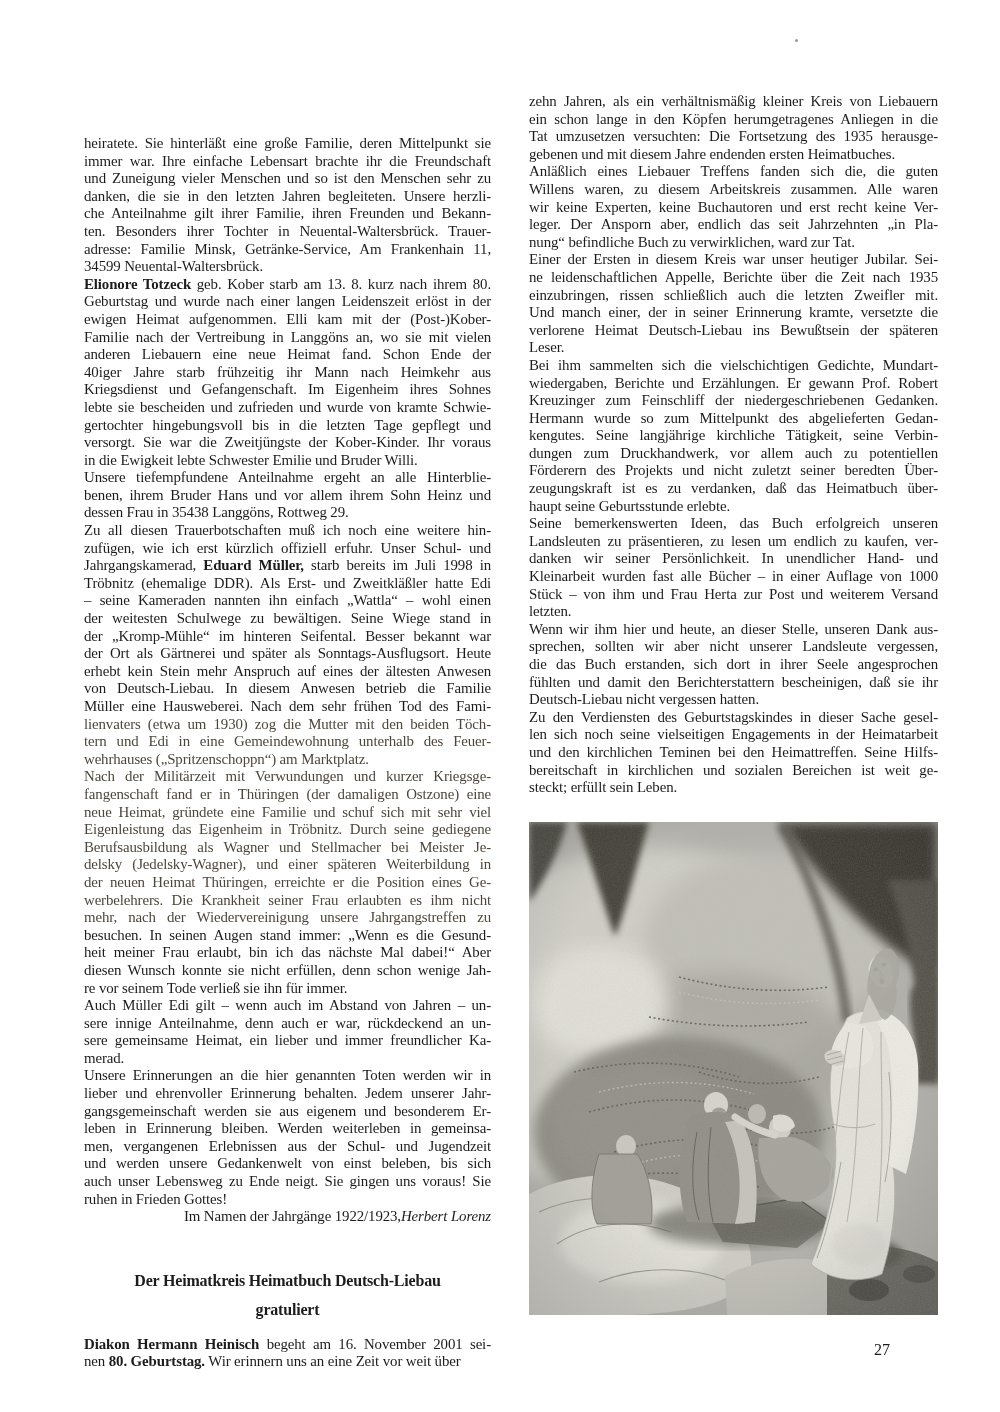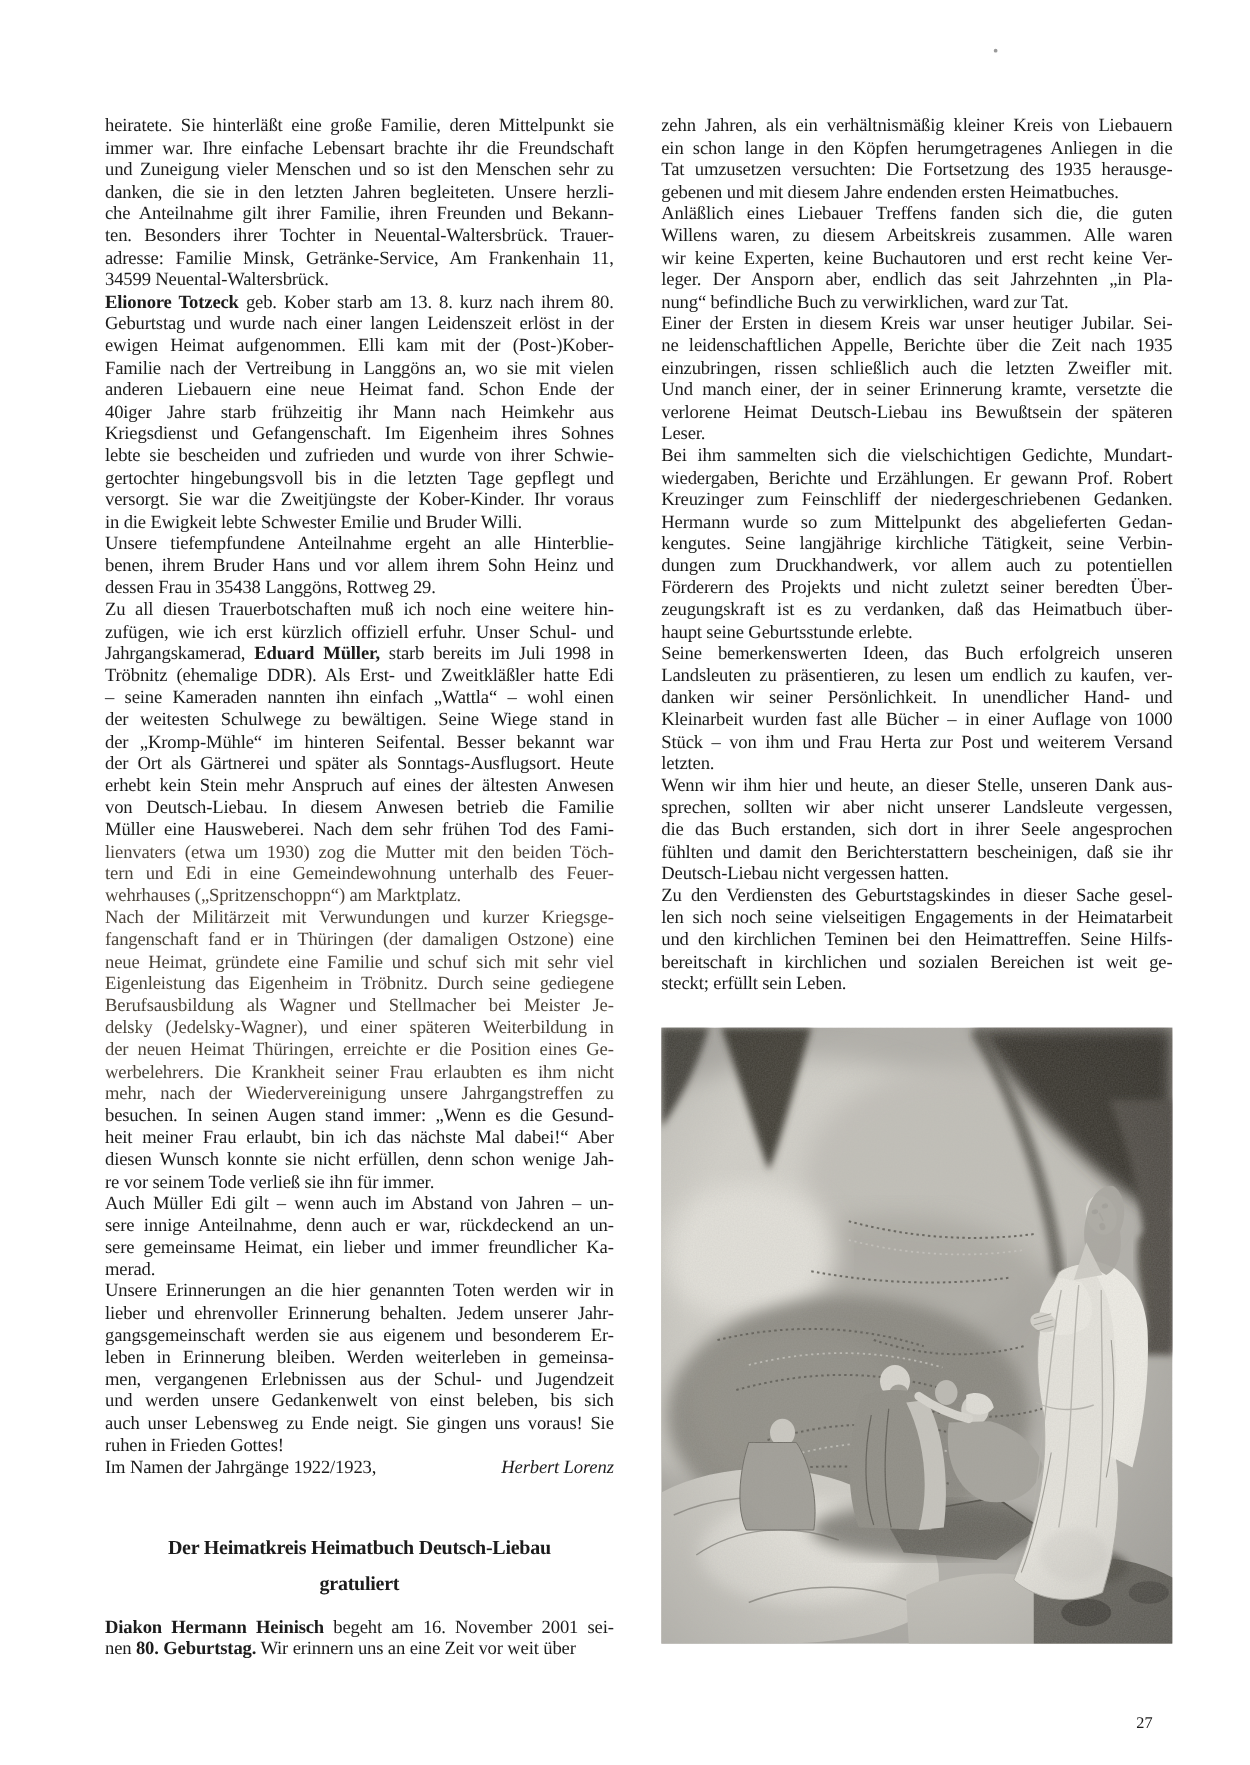--- a/index.html
+++ b/index.html
@@ -1,32 +1,32 @@
 <!DOCTYPE html>
 <html><head>
 <meta charset="utf-8">
 <style>
   html,body{margin:0;padding:0;background:#ffffff;}
   .page{position:relative;width:1000px;height:1412px;background:#ffffff;overflow:hidden;
         font-family:"Liberation Serif","DejaVu Serif",serif;color:#1c1c1c;}
   .col{position:absolute;top:93px;}
-  .col-left{left:84px;width:407px;}
+  .col-left{left:84px;width:407px;margin-top:42px;}
   .col-right{left:513px;width:409px;margin-left:16px;}
   .ln{font-size:14.9px;line-height:17.6px;letter-spacing:-0.12px;white-space:normal;}
   .just{text-align:justify;text-align-last:justify;}
   .last{text-align:left;}
   .faded{color:#4e463c;font-family:Liberation Serif, serif;}
-  .sig{display:flex;justify-content:space-between;}
+  .sig{display:flex;justify-content:flex-end;}
   .sig .it{font-style:italic;}
   b{font-weight:bold;}
   .heading{margin-top:40px;text-align:center;font-weight:bold;font-size:16px;line-height:29px;letter-spacing:-0.2px;}
   .followup{margin-top:12px;}
   .photo{margin:25px 0 0 0;width:409px;height:493px;}
   .photo svg{display:block;}
-  .page-number{position:absolute;top:1370px;left:842px;width:80px;text-align:right;font-size:13px;}
+  .page-number{position:absolute;top:1341px;left:842px;width:80px;text-align:center;font-size:16px;}
   .scan-dot{position:absolute;left:795px;top:39px;width:3px;height:3px;background:#9a9a9a;border-radius:50%;}
 </style>
 </head>
 <body>
 
 <div class="page">
   <div class="scan-dot"></div>
 
   <div class="col col-left">
     <div id="left-lines">
@@ -38,21 +38,21 @@
         <div class="ln just">ten. Besonders ihrer Tochter in Neuental-Waltersbrück. Trauer-</div>
         <div class="ln just">adresse: Familie Minsk, Getränke-Service, Am Frankenhain 11,</div>
         <div class="ln last">34599 Neuental-Waltersbrück.</div>
         <div class="ln just"><b>Elionore Totzeck</b> geb. Kober starb am 13. 8. kurz nach ihrem 80.</div>
         <div class="ln just">Geburtstag und wurde nach einer langen Leidenszeit erlöst in der</div>
         <div class="ln just">ewigen Heimat aufgenommen. Elli kam mit der (Post-)Kober-</div>
         <div class="ln just">Familie nach der Vertreibung in Langgöns an, wo sie mit vielen</div>
         <div class="ln just">anderen Liebauern eine neue Heimat fand. Schon Ende der</div>
         <div class="ln just">40iger Jahre starb frühzeitig ihr Mann nach Heimkehr aus</div>
         <div class="ln just">Kriegsdienst und Gefangenschaft. Im Eigenheim ihres Sohnes</div>
-        <div class="ln just">lebte sie bescheiden und zufrieden und wurde von ihrer Schwie-</div>
+        <div class="ln just">lebte sie bescheiden und zufrieden und wurde von kramte Schwie-</div>
         <div class="ln just">gertochter hingebungsvoll bis in die letzten Tage gepflegt und</div>
         <div class="ln just">versorgt. Sie war die Zweitjüngste der Kober-Kinder. Ihr voraus</div>
         <div class="ln last">in die Ewigkeit lebte Schwester Emilie und Bruder Willi.</div>
         <div class="ln just">Unsere tiefempfundene Anteilnahme ergeht an alle Hinterblie-</div>
         <div class="ln just">benen, ihrem Bruder Hans und vor allem ihrem Sohn Heinz und</div>
         <div class="ln last">dessen Frau in 35438 Langgöns, Rottweg 29.</div>
         <div class="ln just">Zu all diesen Trauerbotschaften muß ich noch eine weitere hin-</div>
         <div class="ln just">zufügen, wie ich erst kürzlich offiziell erfuhr. Unser Schul- und</div>
         <div class="ln just">Jahrgangskamerad, <b>Eduard Müller,</b> starb bereits im Juli 1998 in</div>
         <div class="ln just">Tröbnitz (ehemalige DDR). Als Erst- und Zweitkläßler hatte Edi</div>

